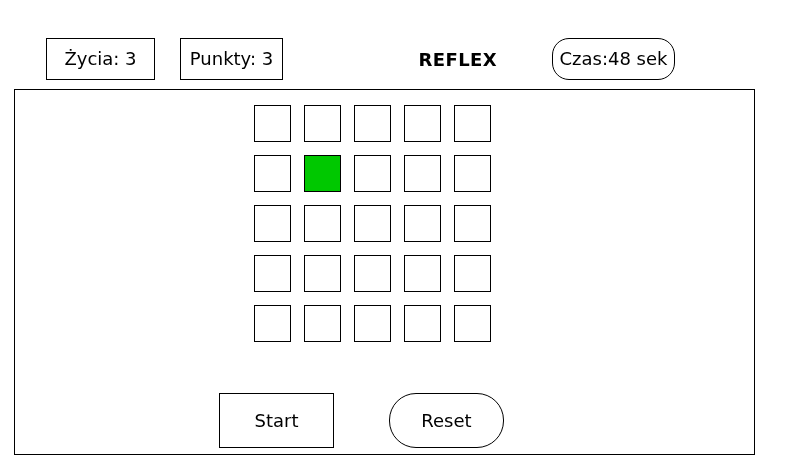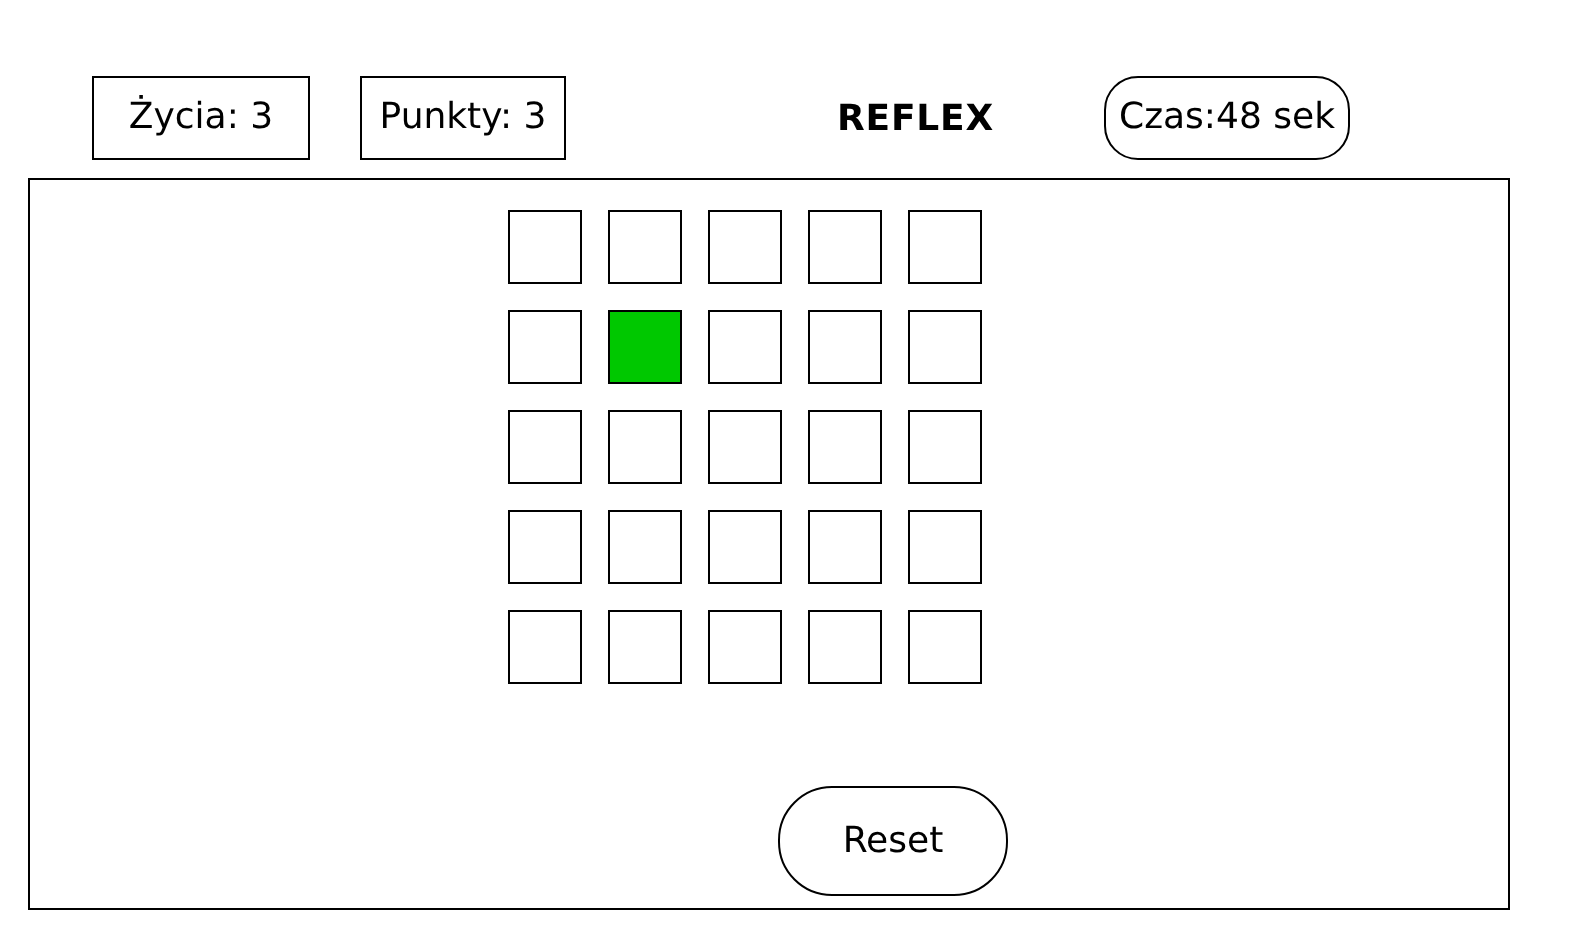--- a/index.html
+++ b/index.html
@@ -161,18 +161,21 @@
       <div class="grid-cell" style="width: 37px; height: 37px; border-color: rgb(0, 0, 0); background: rgb(255, 255, 255);"></div>
       <div class="grid-cell" style="width: 37px; height: 37px; border-color: rgb(0, 0, 0); background: rgb(255, 255, 255);"></div>
       <div class="grid-cell" style="width: 37px; height: 37px; border-color: rgb(0, 0, 0); background: rgb(255, 255, 255);"></div>
       <div class="grid-cell" style="width: 37px; height: 37px; border-color: rgb(0, 0, 0); background: rgb(255, 255, 255);"></div>
       <div class="grid-cell" style="width: 37px; height: 37px; border-color: rgb(0, 0, 0); background: rgb(255, 255, 255);"></div>
       <div class="grid-cell" style="width: 37px; height: 37px; border-color: rgb(0, 0, 0); background: rgb(255, 255, 255);"></div>
       <div class="grid-cell" style="width: 37px; height: 37px; border-color: rgb(0, 0, 0); background: rgb(255, 255, 255);"></div>
       <div class="grid-cell" style="width: 37px; height: 37px; border-color: rgb(0, 0, 0); background: rgb(255, 255, 255);"></div>
     </div>
 
+  <button class="ctrl-button" id="start-button">
+    <span>Start</span>
+  </button>
 
   <button class="ctrl-button" id="reset-button">
     <span>Reset</span>
   </button>
 
 </div>
 
 </body></html>

